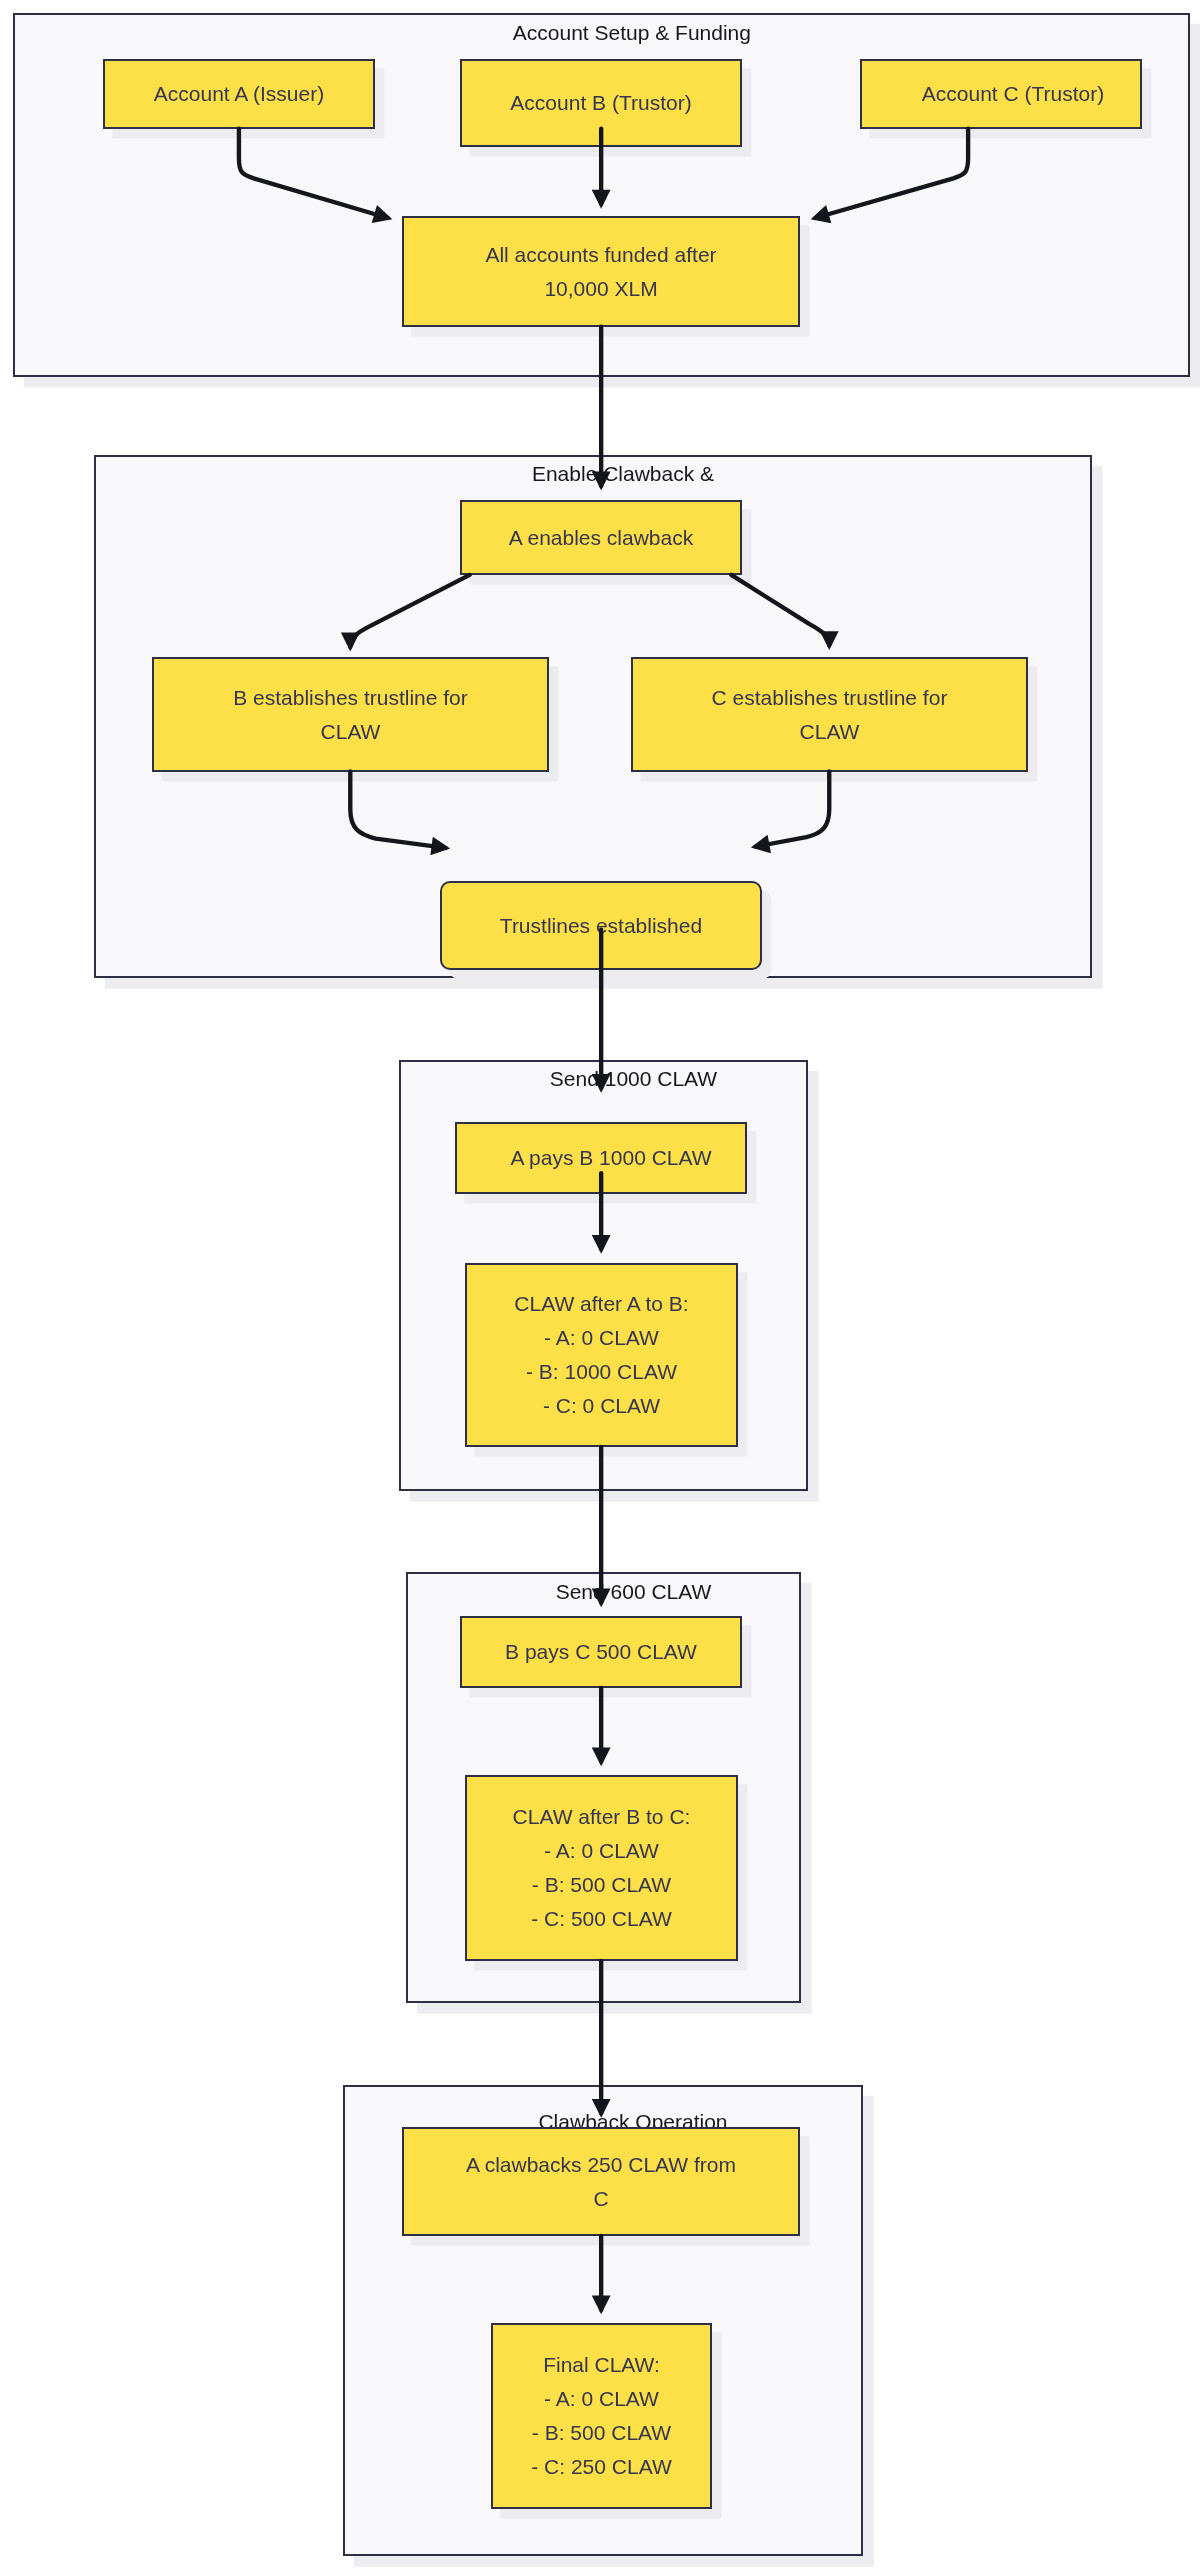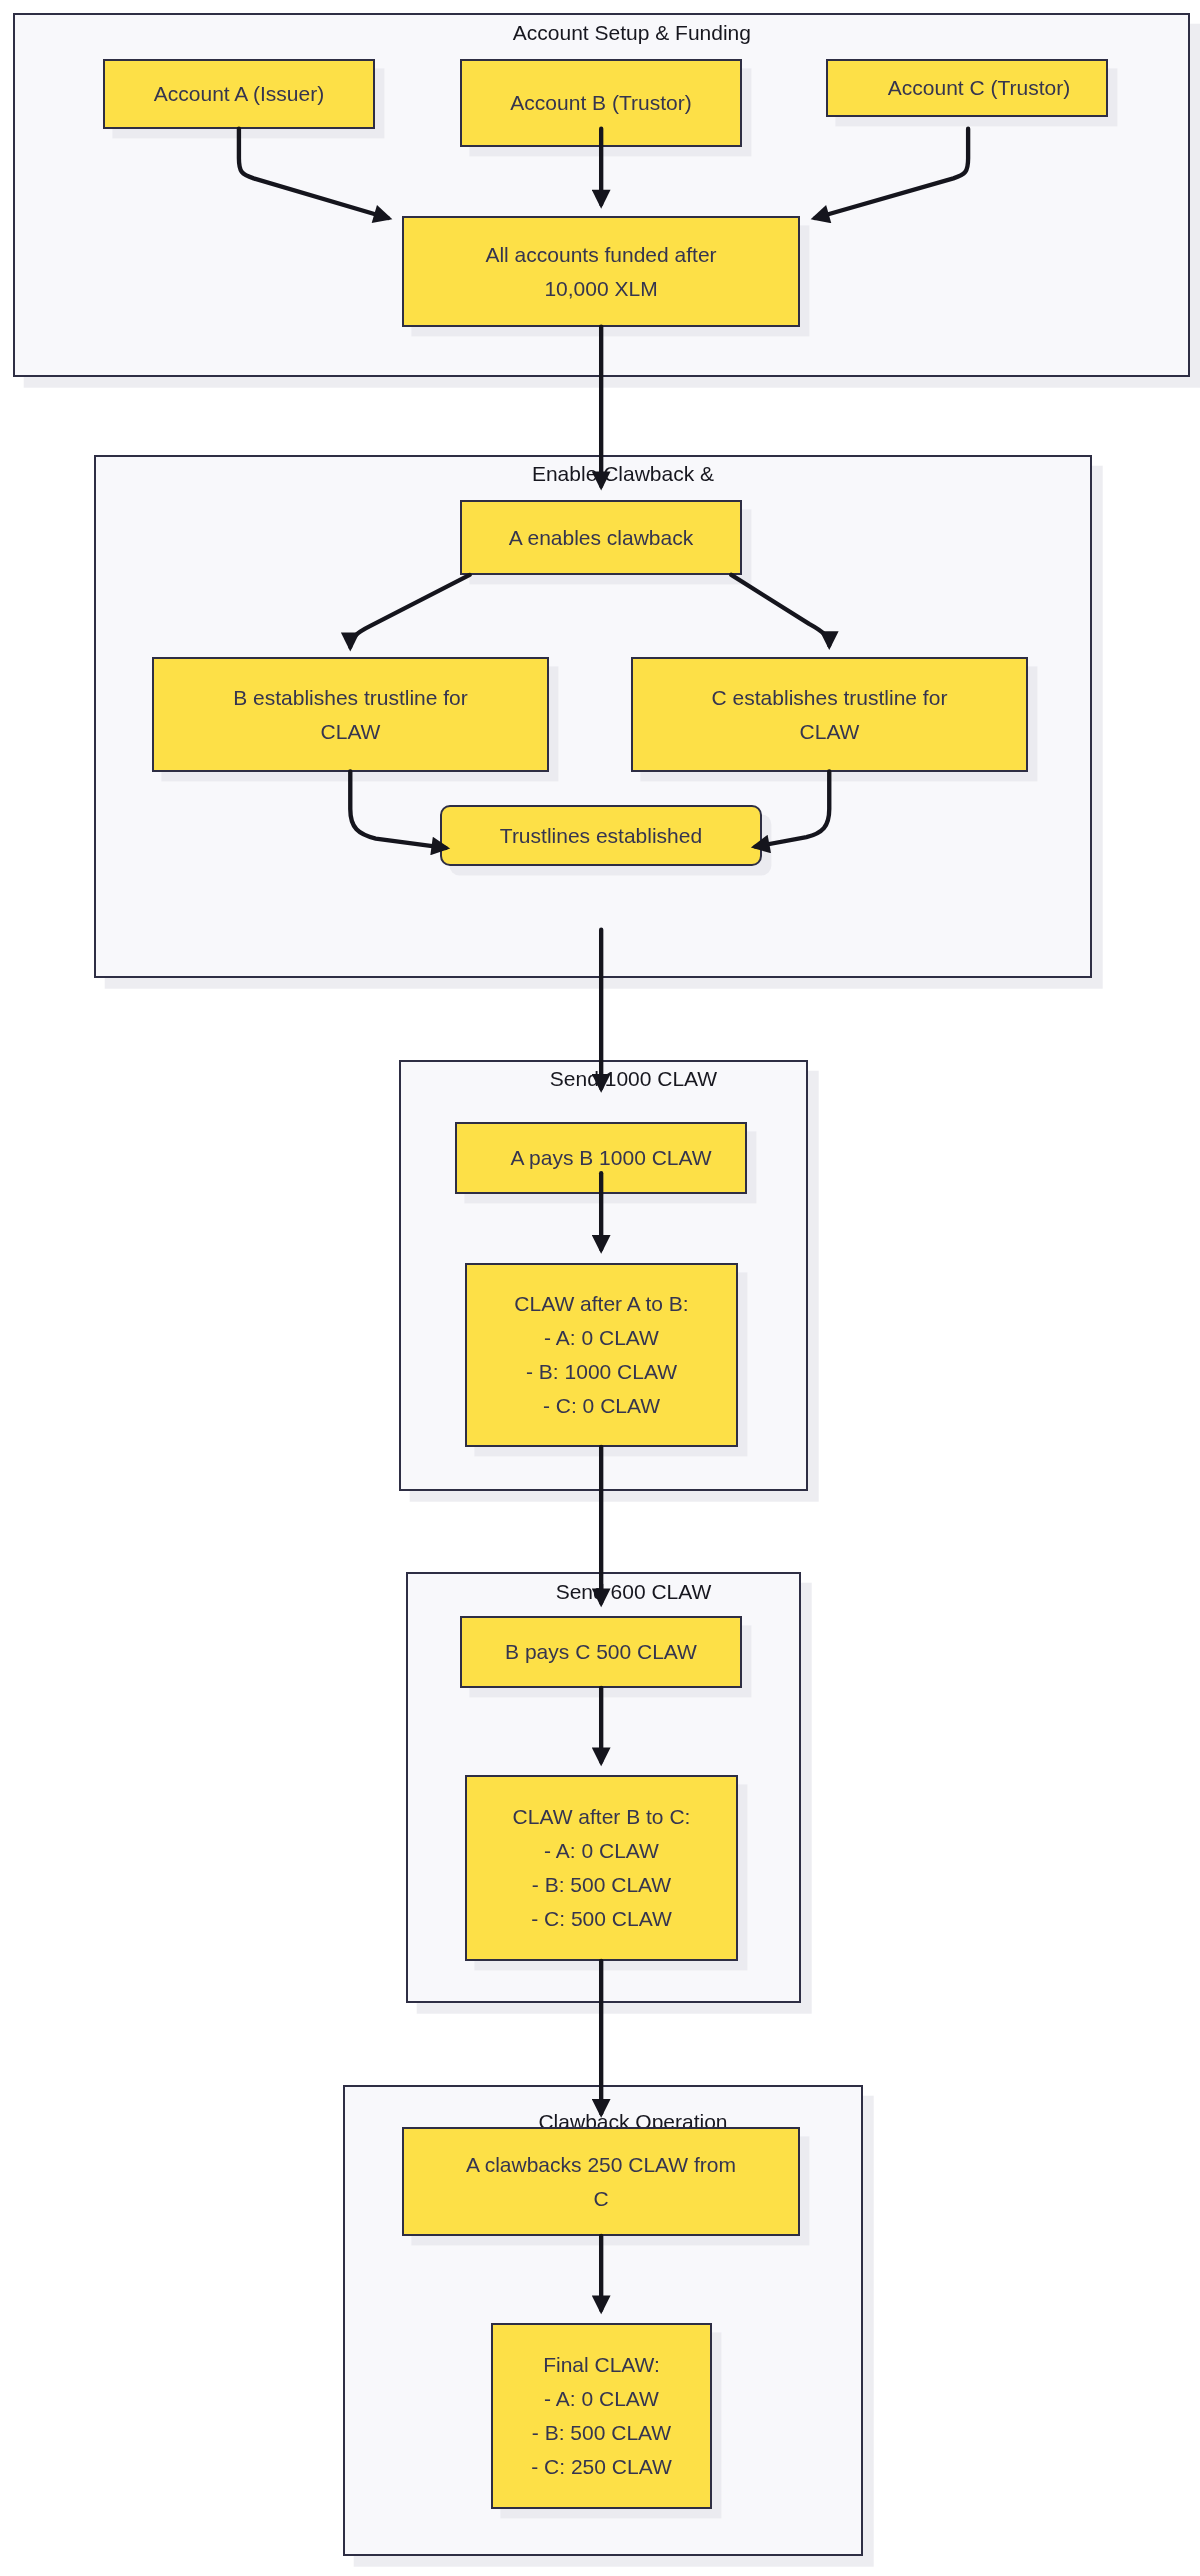--- a/index.html
+++ b/index.html
@@ -24,26 +24,26 @@
   
   .node{
     position:absolute;background:#fde047;border:2.7px solid #2e2e44;
     box-shadow:9.4px 9.4px 0 #ebebf0;z-index:3;
     display:flex;flex-direction:column;justify-content:center;align-items:center;
     text-align:center;font-size:21px;color:#35354f;box-sizing:border-box;
   }
   .node .ln{line-height:34px;white-space:nowrap;}
   .n-account-a{left:103px;top:59px;width:272px;height:70px;}
   .n-account-b{left:460px;top:59px;width:282px;height:88px;}
-  .n-account-c{left:826px;top:59px;width:282px;height:58px;padding-left:24px;}
+  .n-account-c{left:860px;top:59px;width:282px;height:70px;padding-left:24px;}
   .n-funded{left:402px;top:216px;width:398px;height:111px;}
   .n-enables{left:460px;top:500px;width:282px;height:75px;}
   .n-b-trustline{left:152px;top:657px;width:397px;height:115px;}
   .n-c-trustline{left:631px;top:657px;width:397px;height:115px;}
-  .n-trustlines{left:440px;top:805px;width:322px;height:61px;border-radius:10px;}
+  .n-trustlines{left:440px;top:881px;width:322px;height:89px;border-radius:10px;}
   .n-pay-ab{left:455px;top:1122px;width:292px;height:72px;padding-left:20px;}
   .n-state-ab{left:465px;top:1263px;width:273px;height:184px;}
   .n-pay-bc{left:460px;top:1616px;width:282px;height:72px;}
   .n-state-bc{left:465px;top:1775px;width:273px;height:186px;}
   .n-clawback{left:402px;top:2127px;width:398px;height:109px;}
   .n-final{left:491px;top:2323px;width:221px;height:186px;}
   
   .edges{position:absolute;left:0;top:0;z-index:4;pointer-events:none;}
   .edge{fill:none;stroke:#15151d;stroke-width:6.5;stroke-linecap:round;stroke-linejoin:round;}
 </style>

